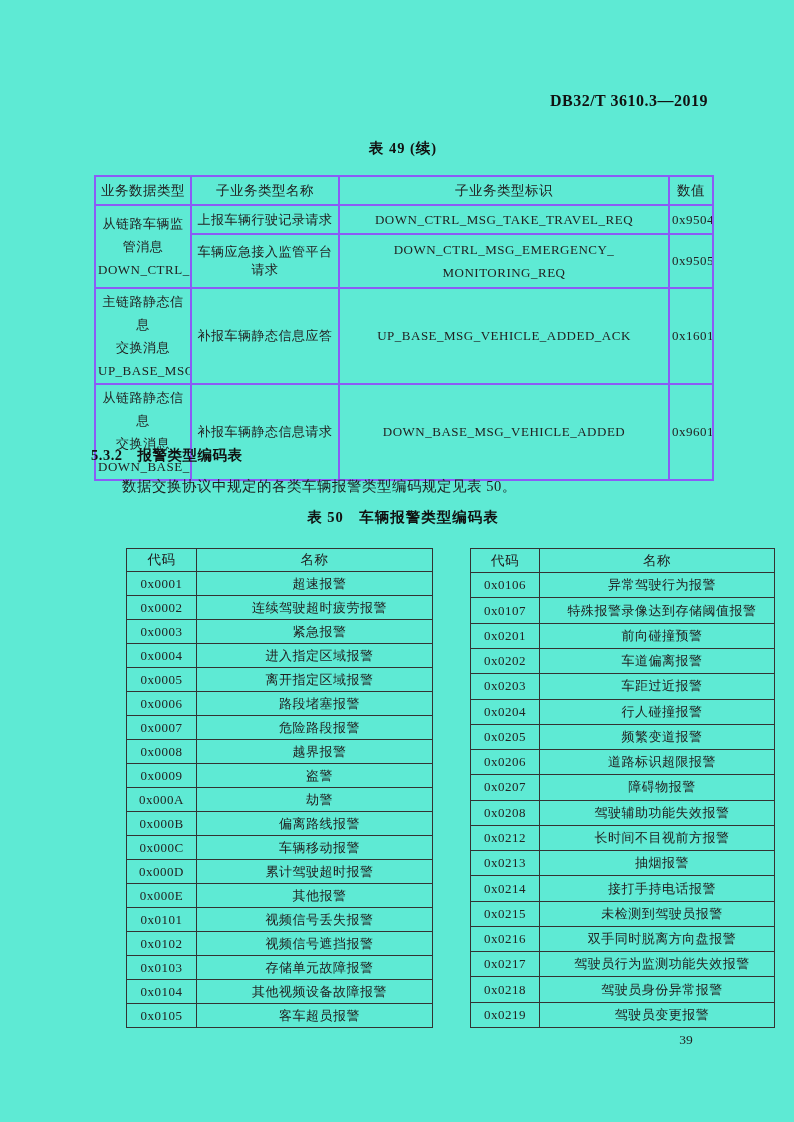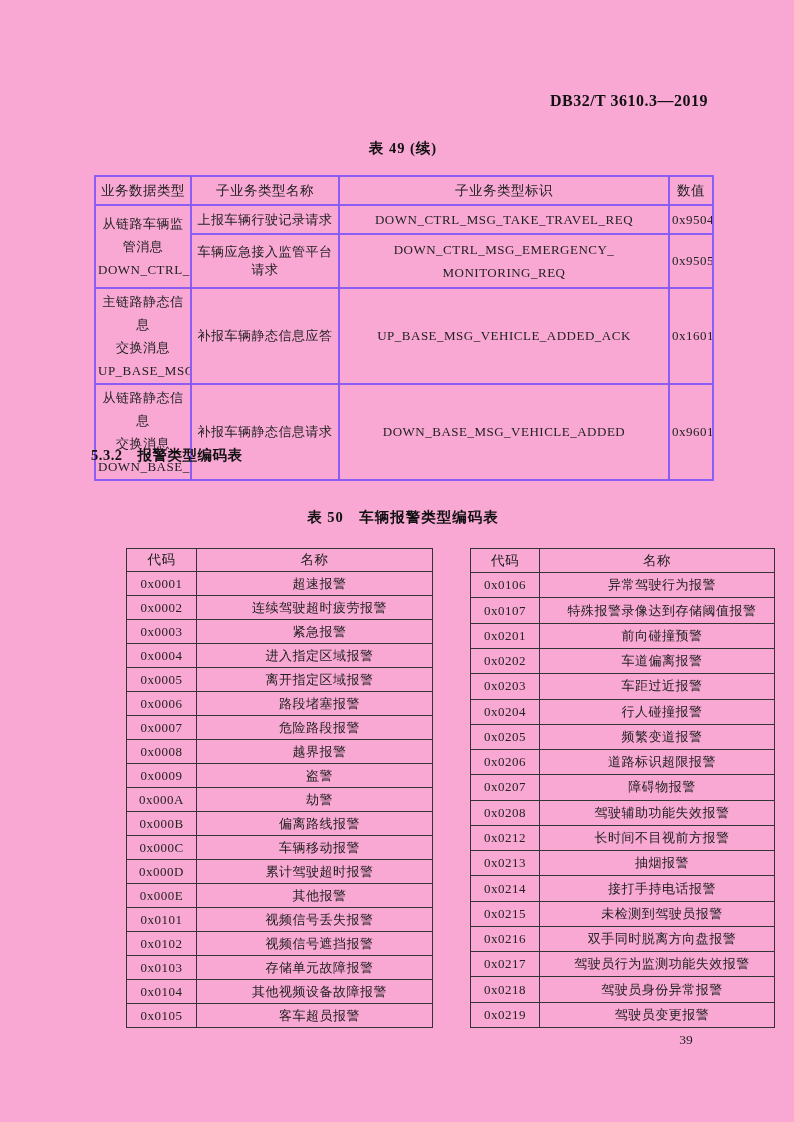--- a/index.html
+++ b/index.html
@@ -1,17 +1,17 @@
 <!DOCTYPE html>
 <html><head>
 <meta charset="utf-8">
 <style>
   html,body{margin:0;padding:0;background:#e8e8e8;}
   .page{
-    position:relative;width:794px;height:1122px;background:#f9a8d4;
+    position:relative;width:794px;height:1122px;background:#5eead4;
     font-family:"Liberation Serif","DejaVu Serif",serif;color:#222;
     overflow:hidden;margin:0 auto;
   }
   .doc-code{
     position:absolute;top:92px;right:86px;
     font-size:16px;font-weight:bold;letter-spacing:0.5px;color:#111;
   }
   .tbl-title{
     position:absolute;left:94px;width:618px;text-align:center;
     font-size:14.5px;font-weight:bold;letter-spacing:1px;color:#111;
@@ -107,20 +107,21 @@
 交换消息
 DOWN_BASE_MSG</td>
         <td>补报车辆静态信息请求</td>
         <td>DOWN_BASE_MSG_VEHICLE_ADDED</td>
         <td>0x9601</td>
       </tr>
     </tbody>
   </table>
 
   <div class="sec-heading">5.3.2　报警类型编码表</div>
+  <div class="body-para">数据交换协议中规定的各类车辆报警类型编码规定见表 50。</div>
 
   <div class="tbl-title t50-title">表 50　车辆报警类型编码表</div>
 
   <div class="t50-wrap">
     <table class="t50" style="width:306px">
       <colgroup>
           <col style="width:70px">
           <col style="width:236px">
         </colgroup>
       <tbody id="t50-left-body">

